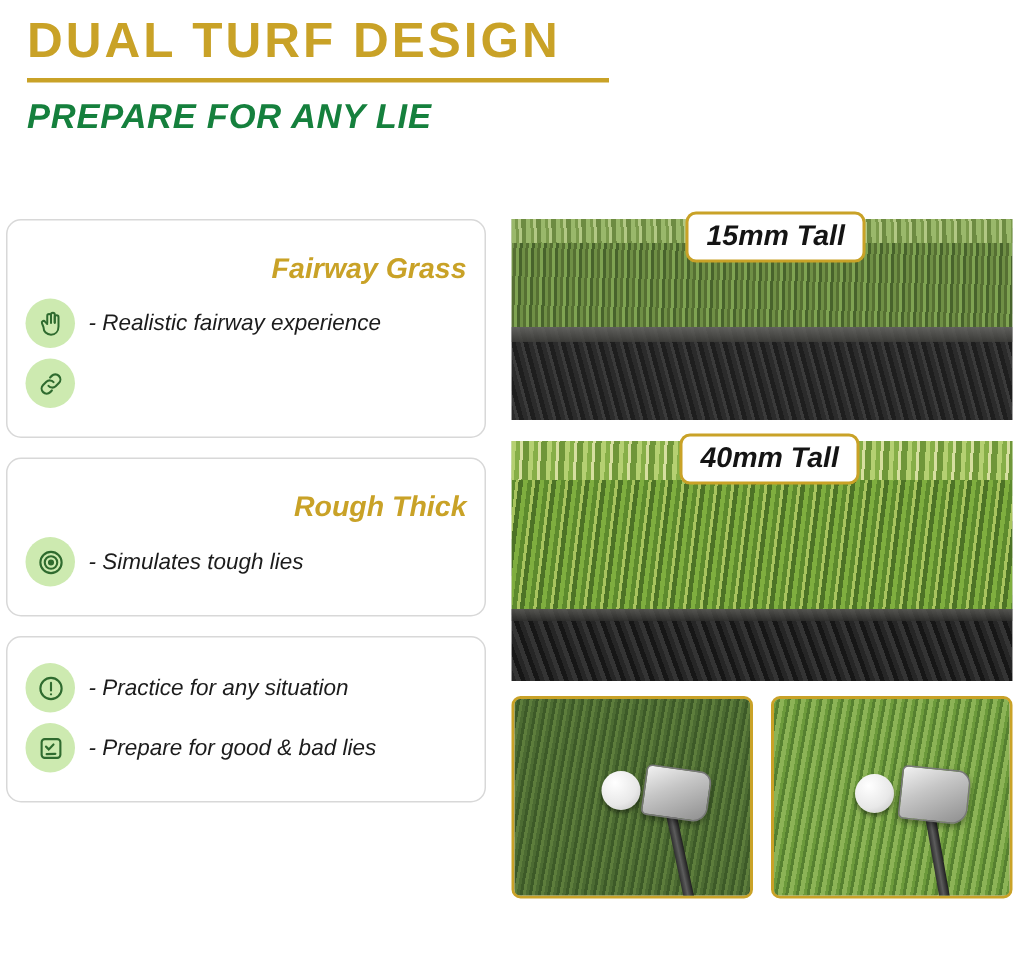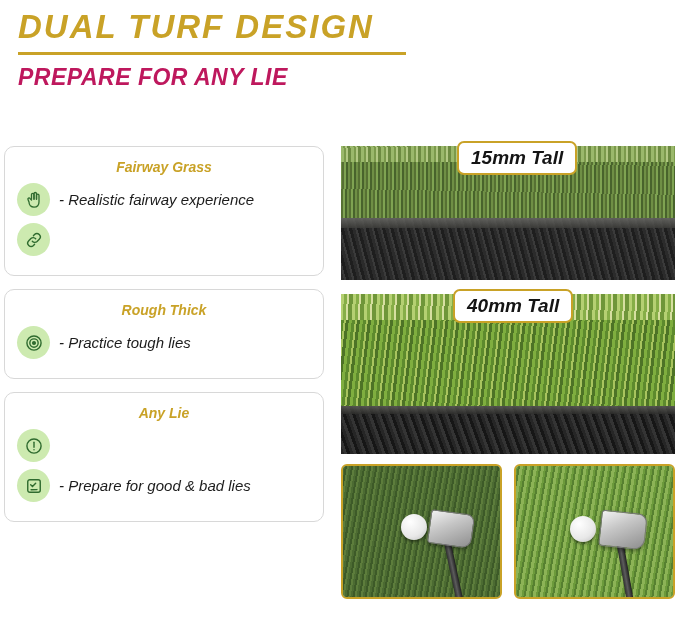--- a/index.html
+++ b/index.html
@@ -18,64 +18,63 @@
 
   
   .header {
     position: absolute;
     left: 18px; top: 8px;
     width: 420px;
   }
   .title {
     font-size: 33px;
     font-weight: bold;
-    font-style: italic;
     letter-spacing: 2px;
     color: #c9a227;
     line-height: 1.15;
     margin: 0;
     white-space: nowrap;
   }
   .title-rule {
     margin-top: 6px;
     width: 388px;
     height: 3px;
     background: #c9a227;
   }
   .subtitle {
     margin-top: 9px;
     font-size: 23px;
     font-weight: bold;
     font-style: italic;
     letter-spacing: 0.5px;
-    color: #be185d;
+    color: #15803d;
     white-space: nowrap;
   }
 
   
   .cards {
     position: absolute;
     left: 4px;
     top: 146px;
     width: 320px;
   }
   .card {
     border: 1.5px solid #d8d8d8;
     border-radius: 10px;
     background: #ffffff;
     padding: 10px 12px 12px 12px;
     margin-bottom: 13px;
   }
   .card-title {
-    text-align: center;
-    font-size: 14px;
+    text-align: right;
+    font-size: 19px;
     font-weight: bold;
     font-style: italic;
     color: #c9a227;
-    margin: 2px 0 8px 0;
+    margin: 12px 0 8px 0;
   }
   .bullet {
     display: flex;
     align-items: center;
     gap: 9px;
     margin: 7px 0;
   }
   .icon-circle {
     flex: 0 0 auto;
     width: 33px; height: 33px;
@@ -314,35 +313,35 @@
 
 
       <div class="bullet">
         <span class="icon-circle">
           <svg width="20" height="20" viewBox="0 0 24 24" fill="none" stroke="#2f6b2f" stroke-width="1.7">
             <circle cx="12" cy="12" r="8.5"></circle>
             <circle cx="12" cy="12" r="5"></circle>
             <circle cx="12" cy="12" r="1.6" fill="#2f6b2f"></circle>
           </svg>
         </span>
-        <span class="bullet-text">- Practice tough lies</span>
+        <span class="bullet-text">- Simulates tough lies</span>
       </div>
     </div>
 
     <div class="card">
-      <div class="card-title">Any Lie</div>
 
       <div class="bullet">
         <span class="icon-circle">
           <svg width="20" height="20" viewBox="0 0 24 24" fill="none" stroke="#2f6b2f" stroke-width="1.7" stroke-linecap="round">
             <circle cx="12" cy="12" r="8.5"></circle>
             <path d="M12 7.5v6"></path>
             <circle cx="12" cy="16.6" r="0.9" fill="#2f6b2f" stroke="none"></circle>
           </svg>
         </span>
+        <span class="bullet-text">- Practice for any situation</span>
       </div>
 
       <div class="bullet">
         <span class="icon-circle">
           <svg width="20" height="20" viewBox="0 0 24 24" fill="none" stroke="#2f6b2f" stroke-width="1.7" stroke-linecap="round">
             <rect x="4.5" y="4.5" width="15" height="15" rx="2.5"></rect>
             <path d="M8 10.5l2.2 2.2L14 8.8"></path>
             <path d="M8.5 16.5l7-0.2"></path>
           </svg>
         </span>

